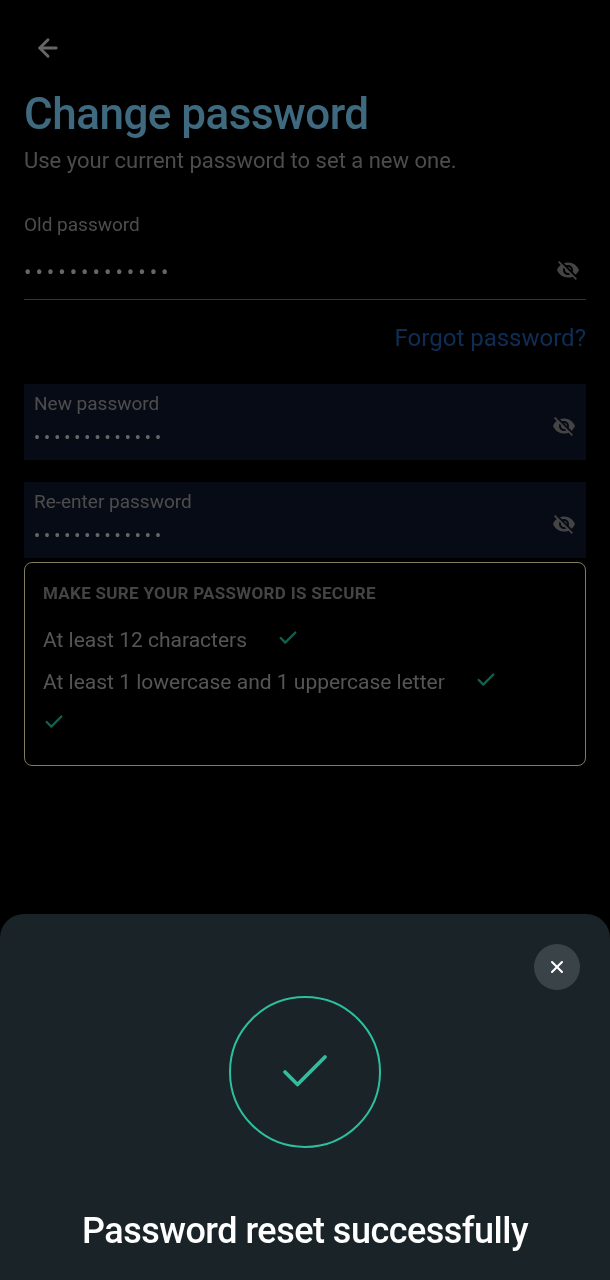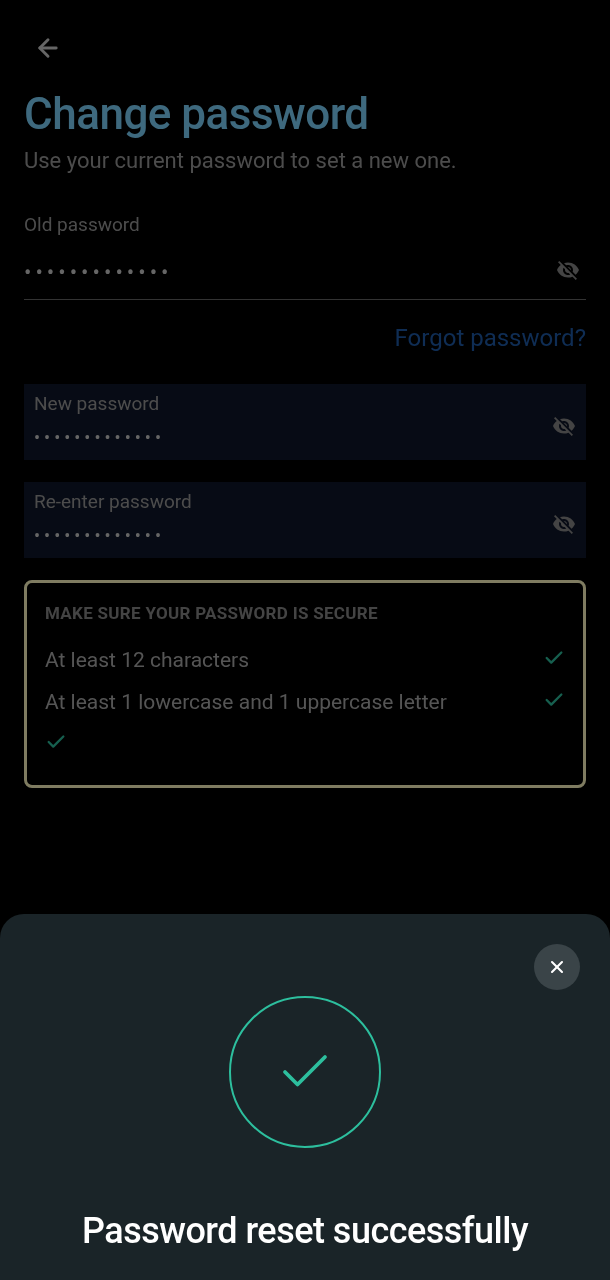--- a/index.html
+++ b/index.html
@@ -117,38 +117,38 @@
       letter-spacing: 4px;
       padding-right: 40px;
     }
     
     .highlighted-group .eye-icon {
       right: 10px;
       bottom: 18px;
     }
     
     .requirements-box {
-      margin: 22px 24px 0 24px;
-      border: 3px solid #fef9c3;
+      margin: 4px 24px 0 24px;
+      border: 1px solid #fef9c3;
       border-radius: 8px;
       padding: 20px 18px;
     }
     
     .requirements-title {
       color: #888888;
       font-size: 17px;
       font-weight: 700;
       letter-spacing: 0.3px;
       margin-bottom: 16px;
     }
     
     .requirement-item {
       display: flex;
       align-items: center;
-      justify-content: space-between;
+      justify-content: flex-start;
       padding: 8px 0;
       gap: 30px;
     }
     
     .requirement-text {
       color: #aaaaaa;
       font-size: 21px;
     }
     
     .check-mark {

